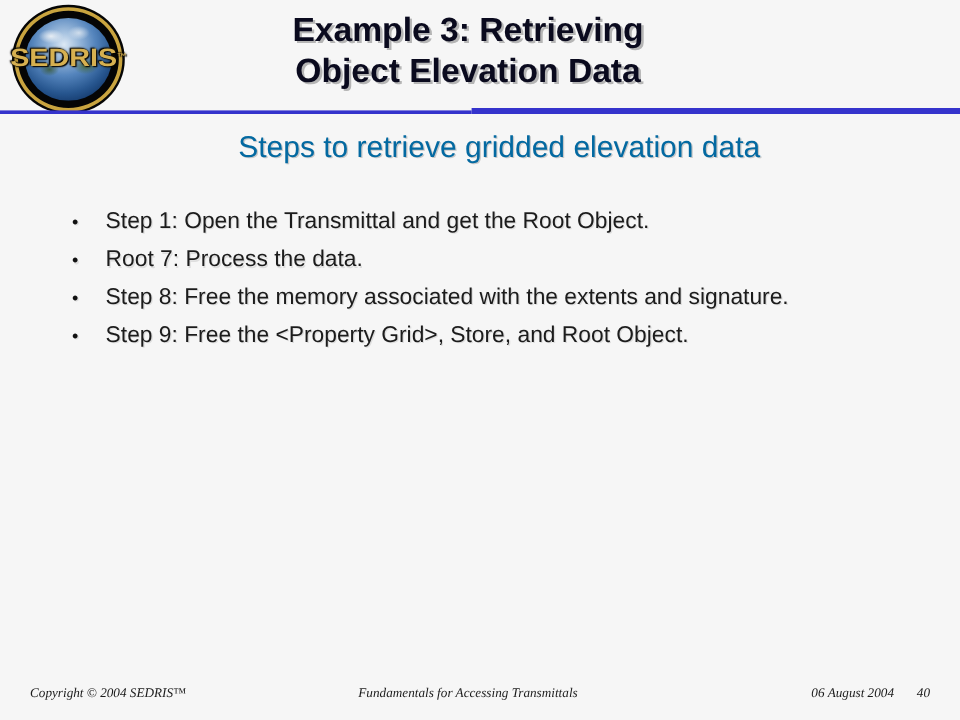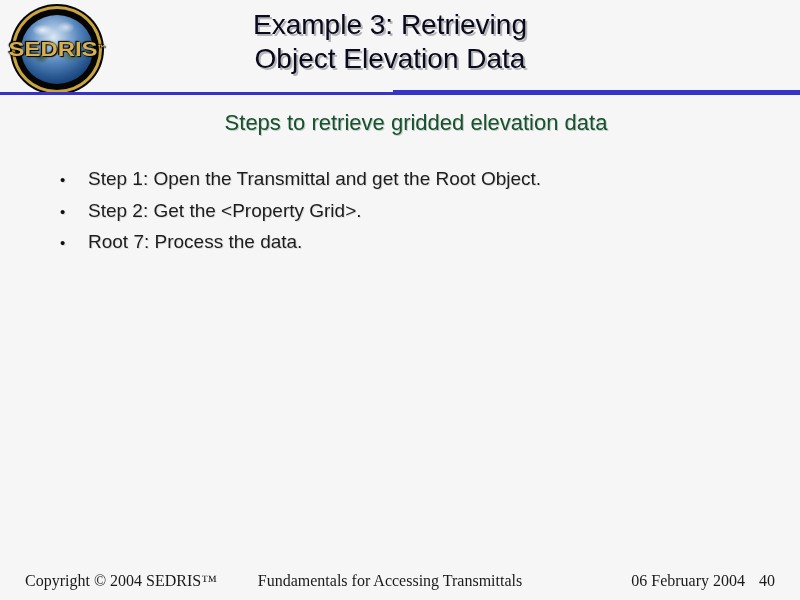--- a/index.html
+++ b/index.html
@@ -42,62 +42,62 @@
     color:#d6b050; letter-spacing:0px;
     text-shadow:1px 1px 1px #000, -1px -1px 1px #000, 0 0 2px #3a2c00;
     white-space:nowrap;
   }
   .logo-text .tm { font-size:7px; vertical-align:6px; letter-spacing:0; }
 
   
   .title {
     position:absolute; left:0; top:8px; width:780px;
     text-align:center;
-    font-weight:normal; font-size:28px; line-height:34px;
+    font-weight:bold; font-size:28px; line-height:34px;
     color:#0a0a1e;
     text-shadow:2px 2px 0 #b5b5b5;
   }
 
   
   .rule { position:absolute; background:#3533cc; }
   .rule-left  { left:0;   top:92px; width:393px; height:3px; }
   .rule-right { left:393px; top:90px; width:407px; height:5px; }
 
   
   .subtitle {
     position:absolute; left:0; top:106px; width:800px;
     text-align:center;
-    font-size:22px; line-height:34px;
-    color:#14532d;
+    font-size:25px; line-height:34px;
+    color:#0369a1;
     text-shadow:1px 1px 0 #c9c9c9;
     padding-left:32px;
   }
 
   
   .steps {
     position:absolute; left:60px; top:167px; width:720px;
     list-style:none;
   }
   .steps li {
-    height:31.7px; line-height:23px;
+    height:31.7px; line-height:36px;
     font-size:19px; color:#1c1c1c;
     white-space:nowrap;
     text-shadow:1px 1px 0 #dedede;
   }
   .bullet {
     display:inline-block; width:28px;
     font-size:15px; color:#111;
     vertical-align:baseline;
   }
 
   
   .footer {
     position:absolute; left:0; top:572px; width:800px; height:16px;
     font-family:"Liberation Serif", serif;
-    font-size:16px; color:#1a1a1a;
+    font-size:11px; color:#1a1a1a;font-style:italic;
   }
   .f-left   { position:absolute; left:25px; }
   .f-center { position:absolute; left:0; right:20px; text-align:center; }
   .f-date   { position:absolute; right:55px; }
   .f-page   { position:absolute; right:25px;text-align:center; }
 </style>
 </head>
 <body>
 
 <div class="slide">
@@ -113,24 +113,25 @@
     <div>Object Elevation Data</div>
   </div>
 
   <div class="rule rule-left"></div>
   <div class="rule rule-right"></div>
 
   <div class="subtitle">Steps to retrieve gridded elevation data</div>
 
   <ul class="steps">
     <li><span class="bullet">•</span><span>Step 1: Open the Transmittal and get the Root Object.</span></li>
-    <li><span class="bullet">•</span><span>Step 2: Get the &lt;Property Grid&gt;.</span></li>
     <li><span class="bullet">•</span><span>Root 7: Process the data.</span></li>
+    <li><span class="bullet">•</span><span>Step 8: Free the memory associated with the extents and signature.</span></li>
+    <li><span class="bullet">•</span><span>Step 9: Free the &lt;Property Grid&gt;, Store, and Root Object.</span></li>
   </ul>
 
   <div class="footer">
     <span class="f-left">Copyright © 2004 SEDRIS™</span>
     <span class="f-center">Fundamentals for Accessing Transmittals</span>
-    <span class="f-date">06 February 2004</span>
+    <span class="f-date">06 August 2004</span>
     <span class="f-page">40</span>
   </div>
 
 </div>
 
 </body></html>

